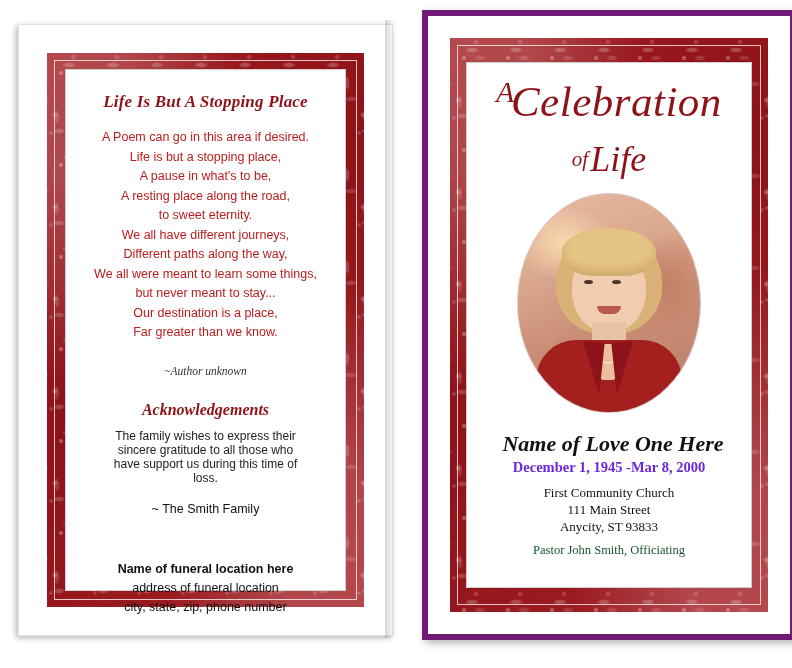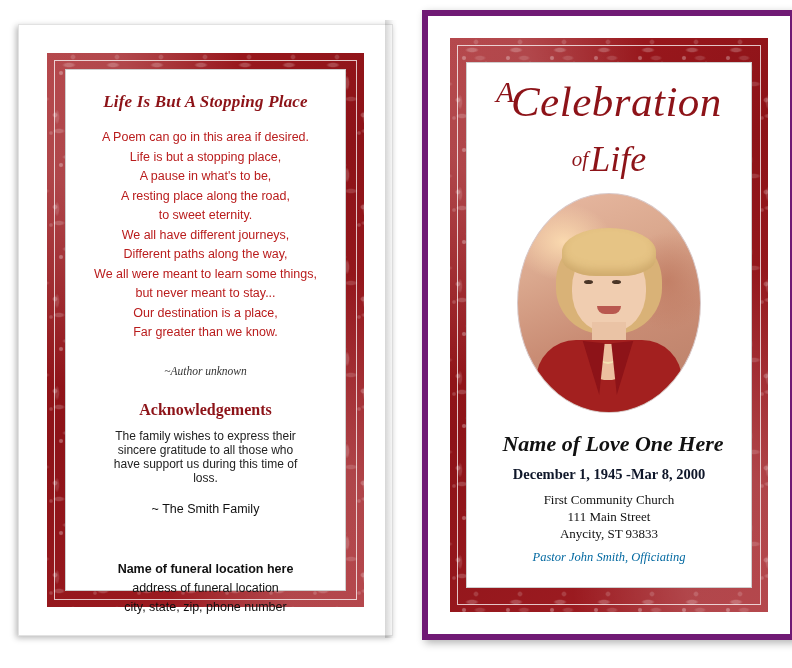--- a/index.html
+++ b/index.html
@@ -155,20 +155,21 @@
     font-family: "Liberation Serif", serif;
     font-style: italic;
     font-size: 11.5px;
     color: #333;
     margin-top: 22px;
   }
 
   .ack-title {
     font-family: "Liberation Serif", serif;
     font-weight: bold;
+    font-style: italic;
     font-size: 16px;
     color: #8d1318;
     margin: 24px 0 10px;
   }
 
   .ack-body {
     font-size: 12px;
     line-height: 14px;
     color: #222;
     padding: 0 18px;
@@ -328,35 +329,34 @@
     font-style: italic;
     font-size: 22px;
     color: #111;
     margin-top: 18px;
     margin-left: 8px;
   }
   .dates {
     font-family: "Liberation Serif", serif;
     font-weight: bold;
     font-size: 14.5px;
-    color: #0f172a;
-    margin-top: 9px;
+    color: #6d28d9;
+    margin-top: 2px;
   }
   .service-lines {
     font-family: "Liberation Serif", serif;
     font-size: 13px;
     line-height: 17px;
     color: #111;
     margin-top: 8px;
   }
   .officiant {
     font-family: "Liberation Serif", serif;
-    font-style: italic;
     font-size: 12.5px;
-    color: #0369a1;
+    color: #14532d;
     margin-top: 8px;
   }
 </style>
 </head>
 <body>
 
 <div class="stage">
   <div class="program">
 
     <div class="panel panel-left">

